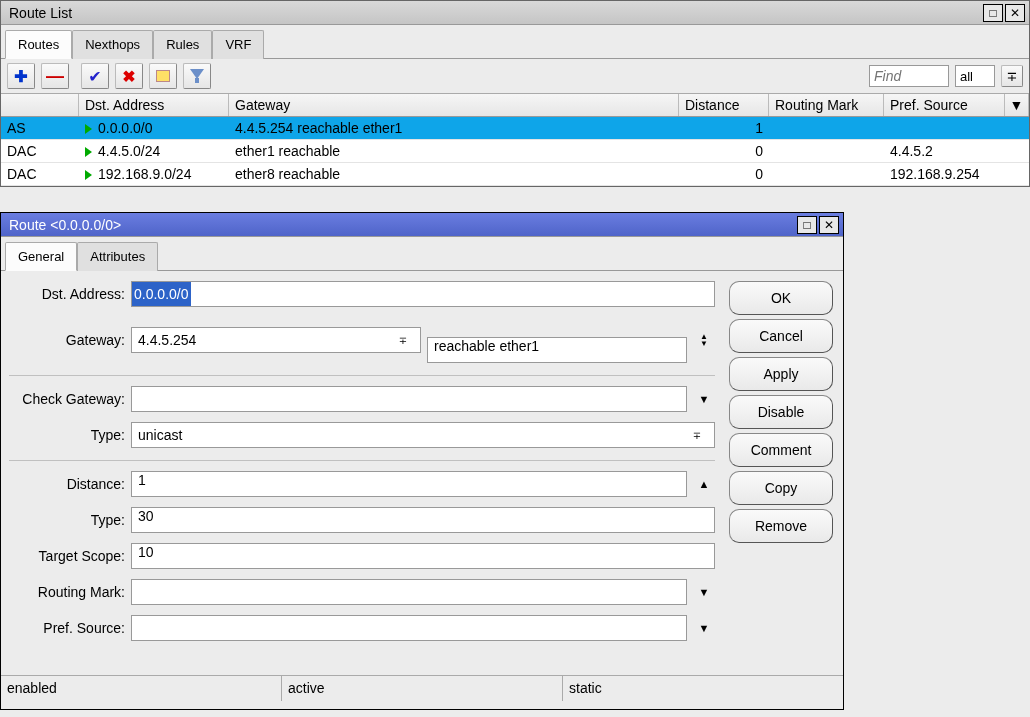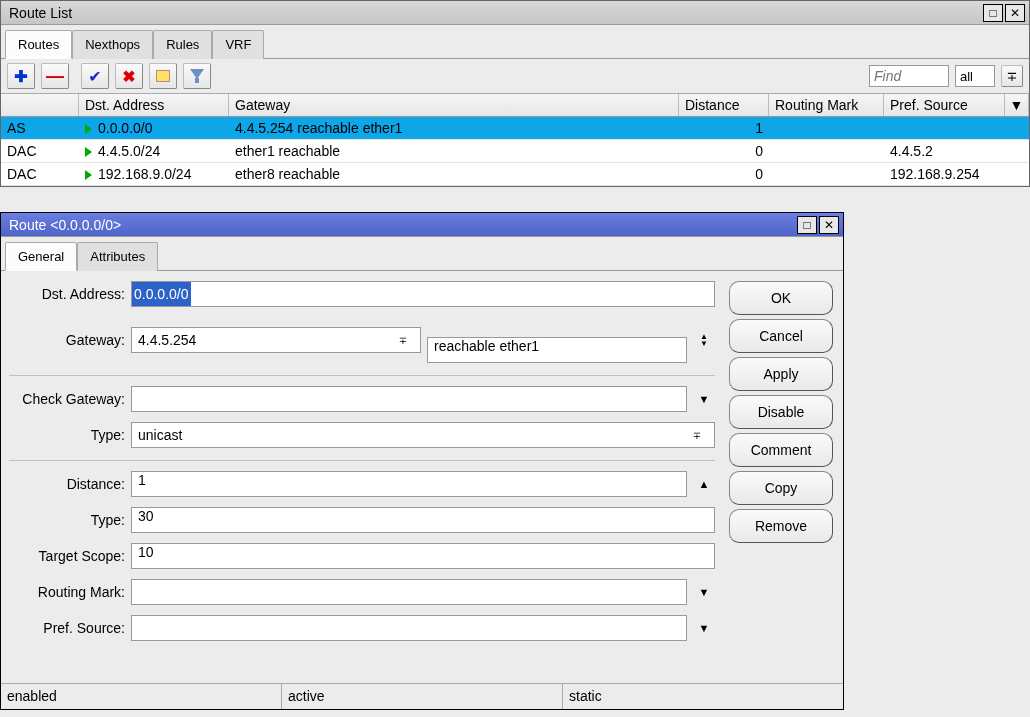--- a/index.html
+++ b/index.html
@@ -152,21 +152,21 @@
 .form-row { display:flex; align-items:center; margin-top:10px; }
 .form-row label { width:122px; text-align:right; padding-right:6px; font-size:14px;}
 .form-row .ctrl { flex:1; display:flex; gap:6px; align-items:center;}
 .txt {
   height:26px; border:1px solid #999; background:#fff; padding:0 6px; font-size:14px; flex:1;
 }
 .arrow-btn { width:22px;height:26px;border:none;background:transparent;display:flex;align-items:center;justify-content:center;font-size:11px;cursor:pointer;}
 .small-dd { width:22px;height:26px;display:flex;align-items:center;justify-content:center;font-size:10px;}
 .hr { border:none; border-top:1px solid #c0c0c0; margin:12px 0 2px 0;}
 .status-bar{
-  display:flex; position:absolute; bottom:0;left:0;right:0;
+  display:flex; position:absolute; bottom:8px;left:0;right:0;
   height:26px;border-top:1px solid #aaa;background:#ececec;
 }
 .status-bar .cell{flex:1;border-right:1px solid #aaa;padding:4px 6px;font-size:14px;}
 .status-bar .cell:last-child{border-right:none;}
 .up-down{display:flex;flex-direction:column;line-height:7px;font-size:8px;}
 </style>
 </head>
 <body>
 
 <div class="window" style="width:1030px;">

